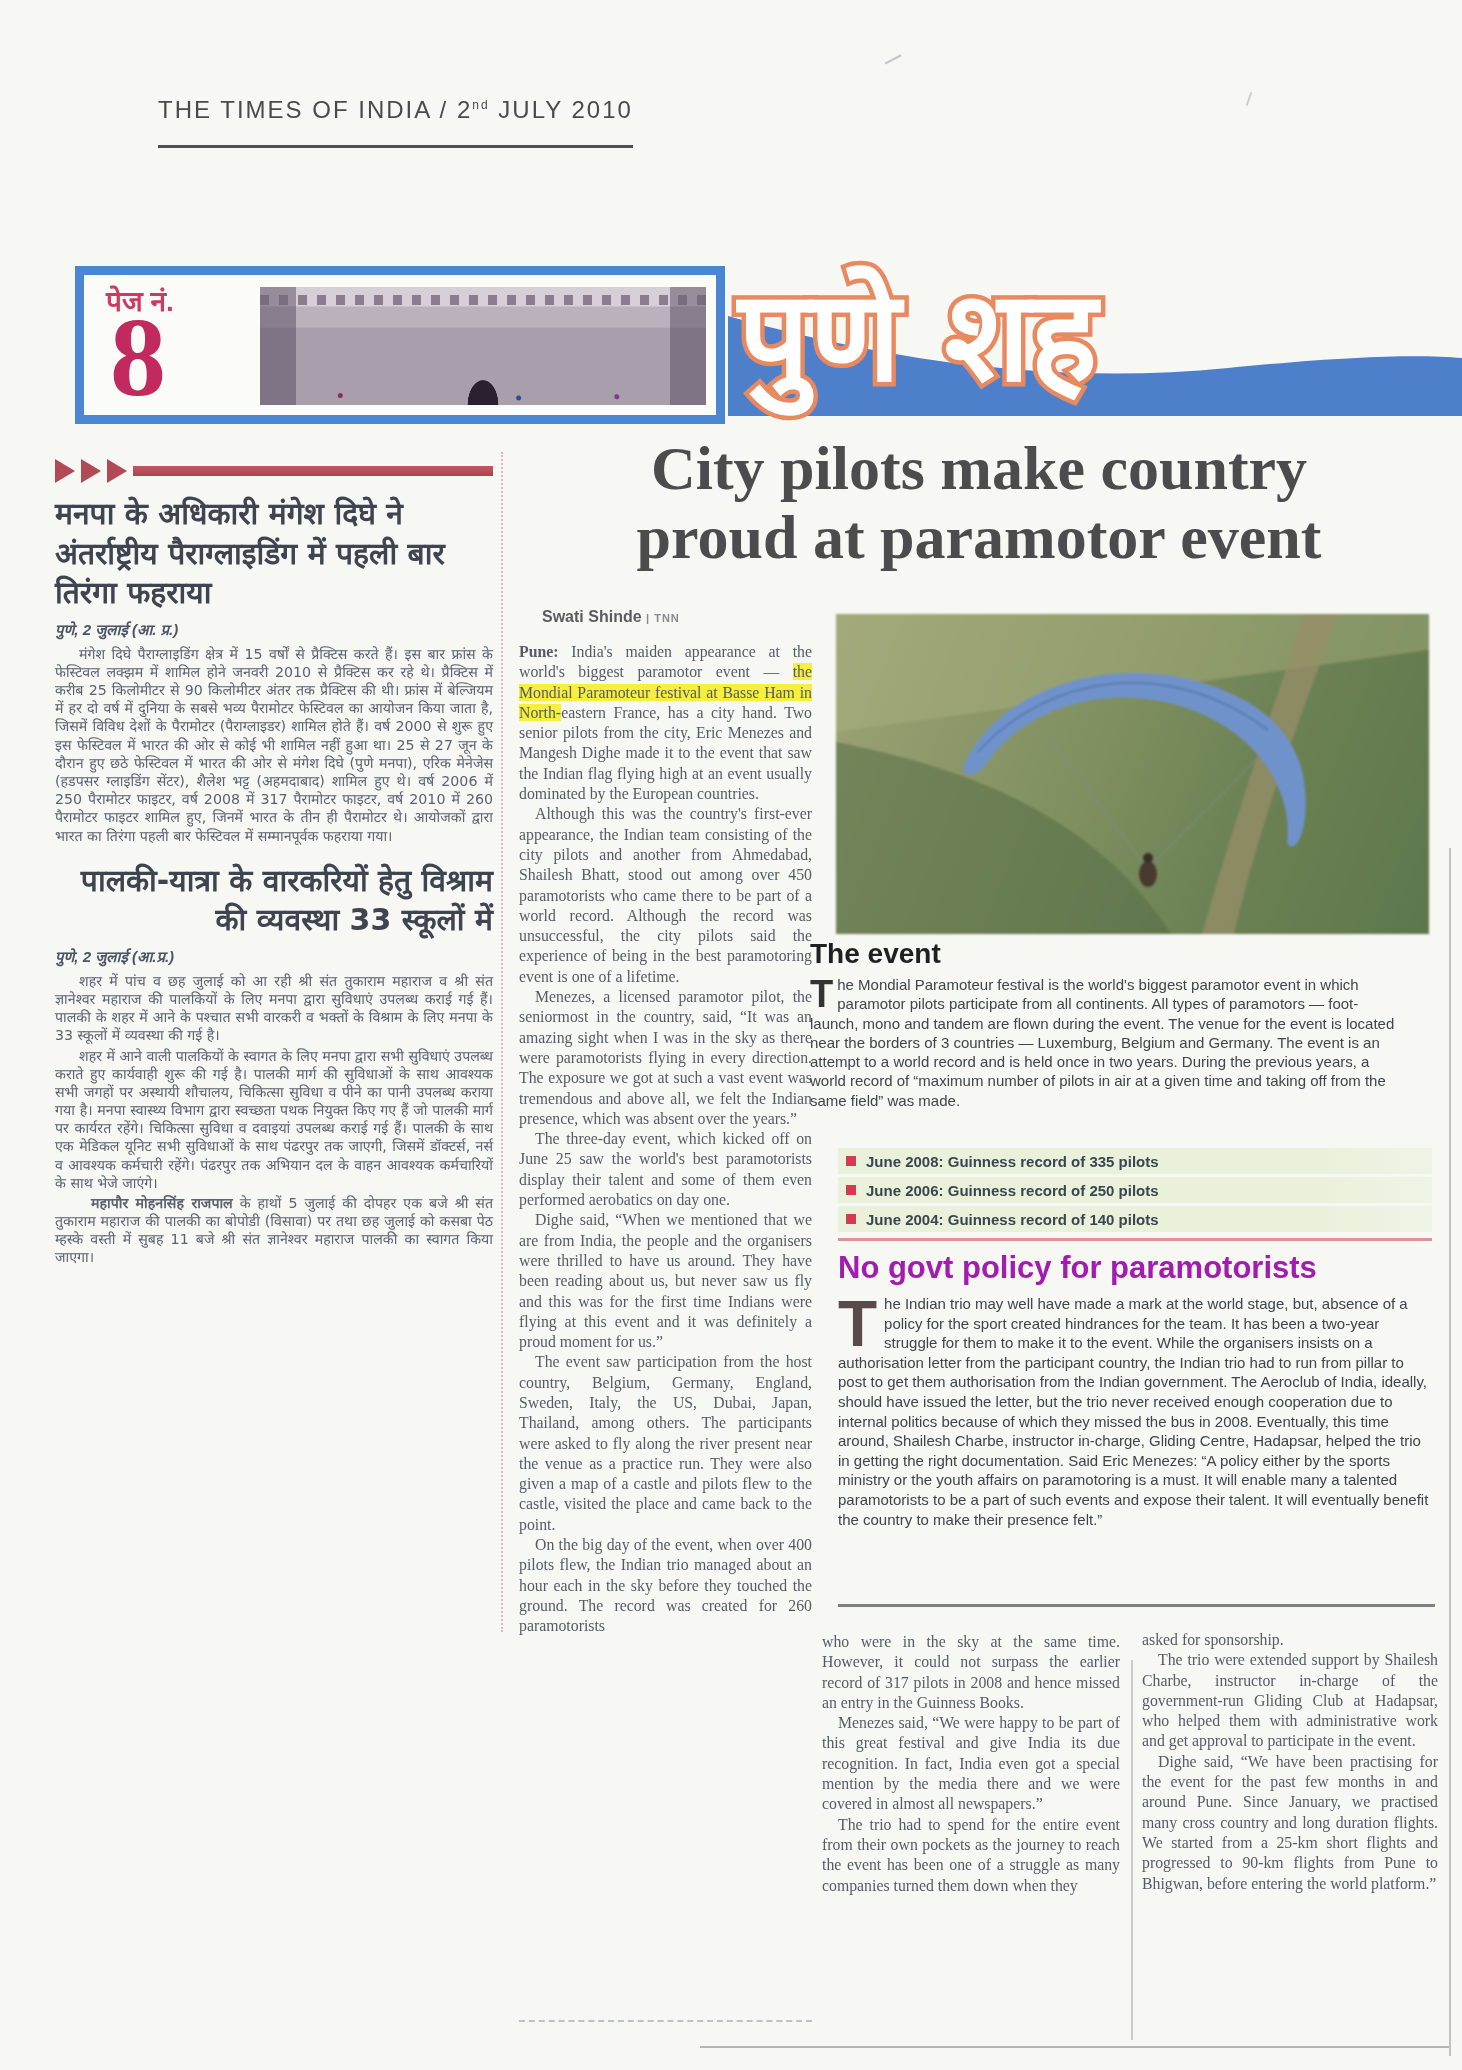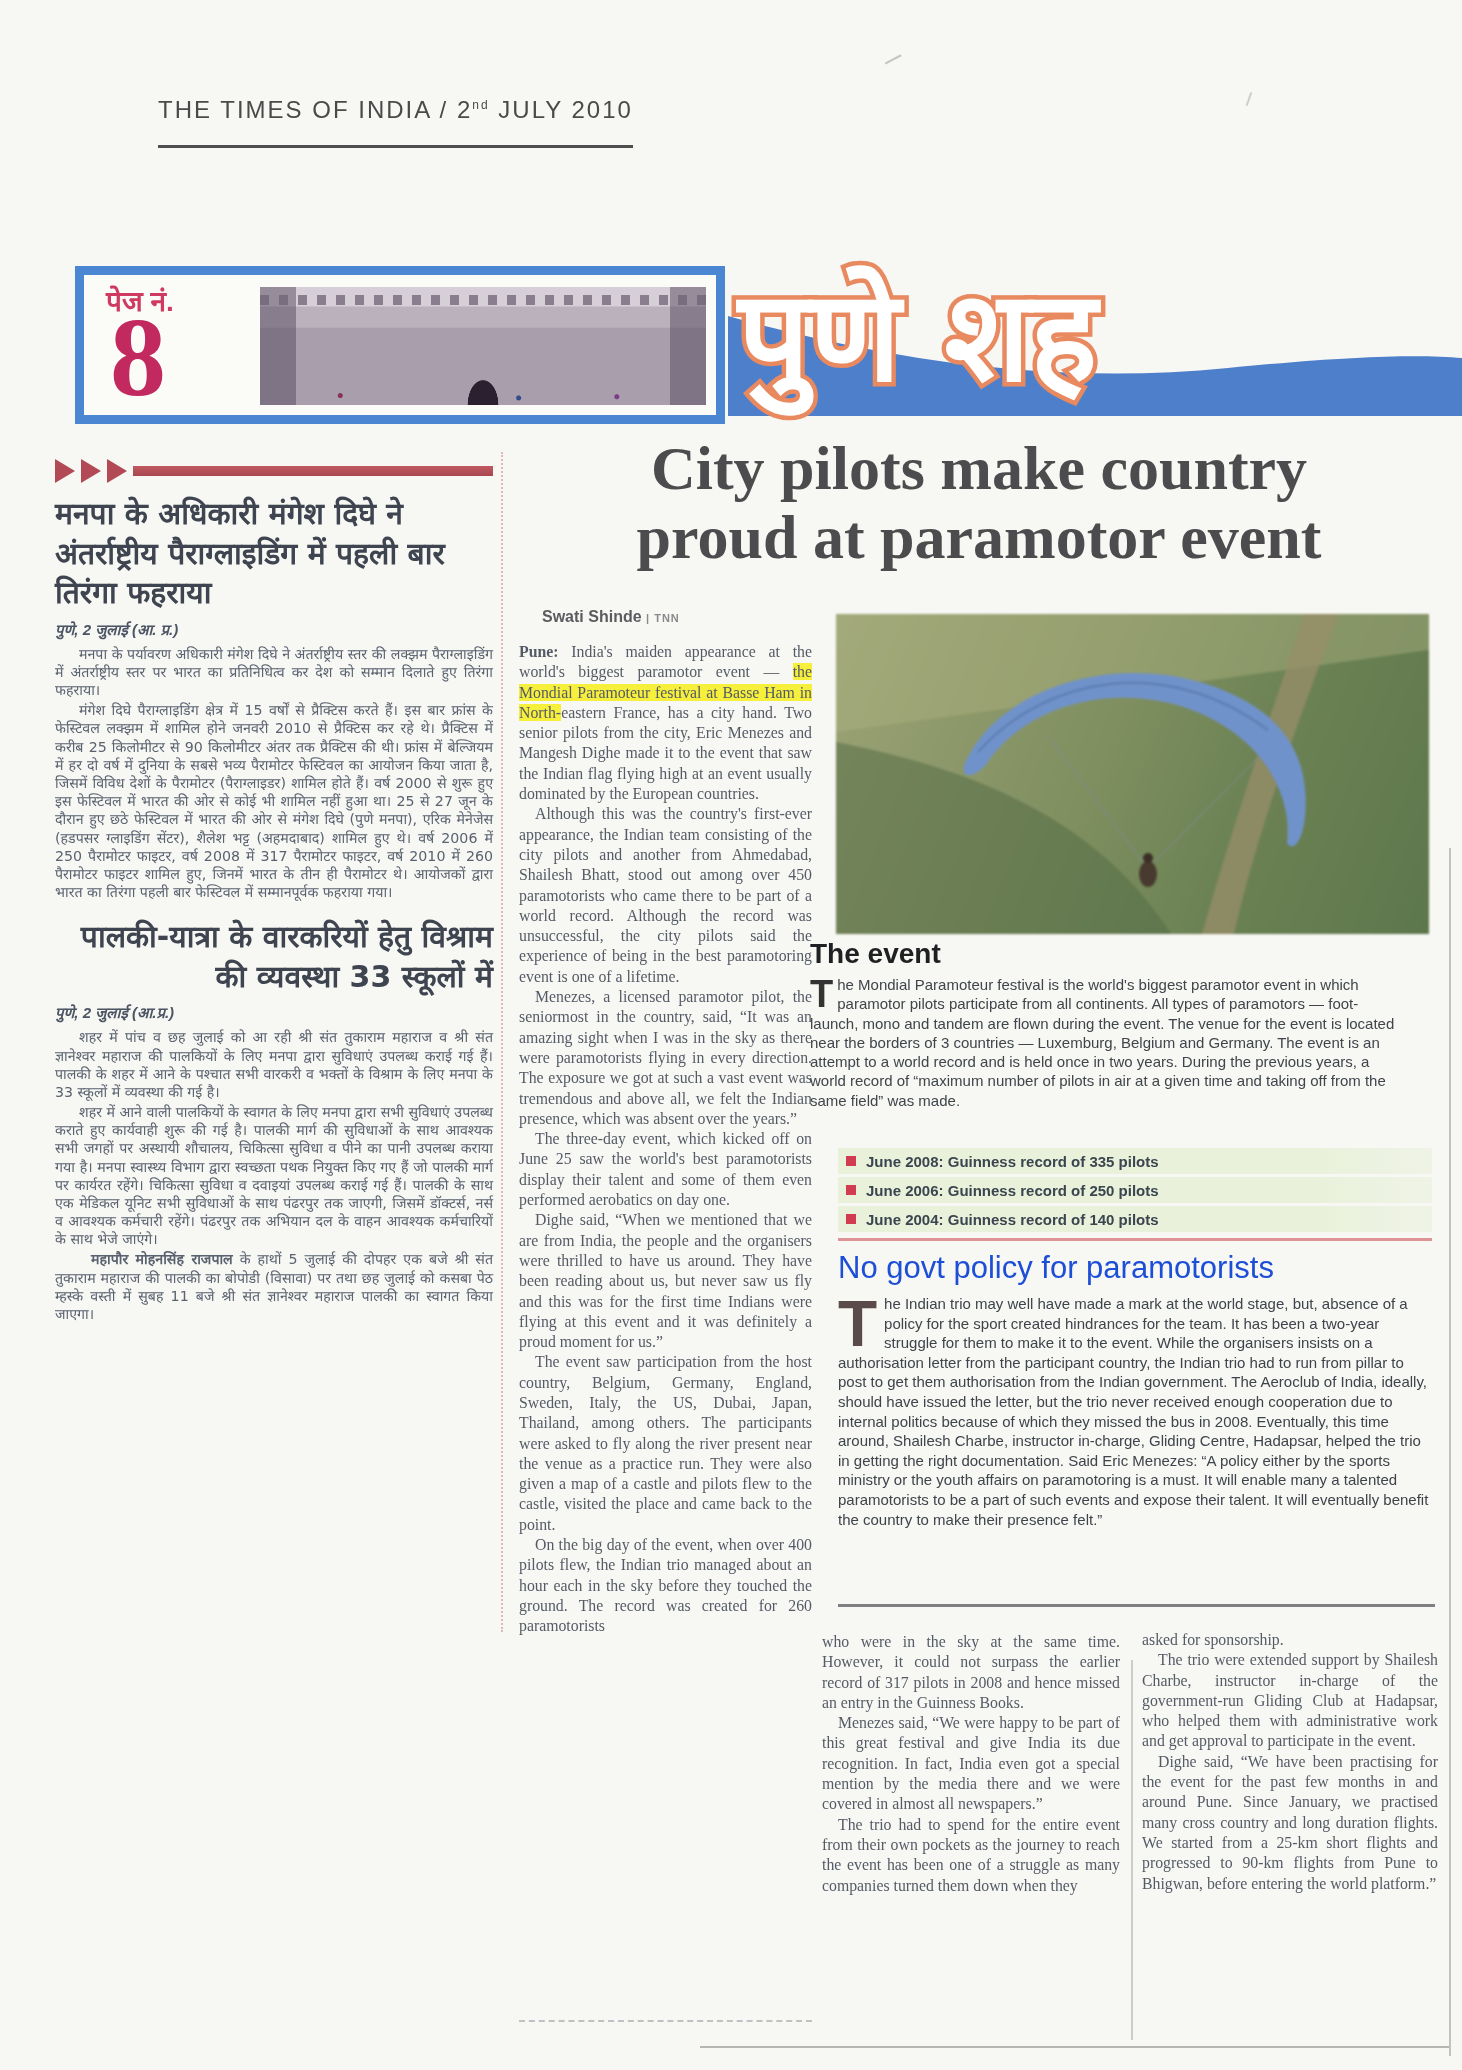--- a/index.html
+++ b/index.html
@@ -79,21 +79,21 @@
   .drop2{float:left;font-size:38px;line-height:34px;font-weight:bold;color:#333;padding:2px 4px 0 0;}
   
   .records{position:absolute;left:838px;top:1148px;width:594px;}
   .rec-row{position:relative;height:26px;margin-bottom:3px;display:flex;align-items:center;
      padding-left:28px;box-sizing:border-box;font-size:15px;font-weight:bold;color:#3a4550;
      background:linear-gradient(90deg,#e9f1da 0 80%,#eff3e6 100%);filter:blur(.3px);}
   .rec-row::before{content:"";position:absolute;left:8px;top:8px;width:10px;height:10px;background:#d23c50;}
   .rec-rule{height:3px;background:#d77a80;margin-top:6px;opacity:.8;}
   
   .policy{position:absolute;left:838px;top:1250px;width:597px;}
-  .policy-title{font-size:31px;font-weight:normal;color:#1d4ed8;margin:0 0 8px;filter:blur(.3px);}
+  .policy-title{font-size:31px;font-weight:bold;color:#a21caf;margin:0 0 8px;filter:blur(.3px);}
   .policy-body{font-size:15px;line-height:19.6px;color:#3e444b;filter:blur(.35px);}
   .drop3{float:left;font-size:64px;line-height:52px;font-weight:bold;color:#5a4a49;padding:4px 7px 0 0;}
   .policy-rule{position:absolute;left:838px;top:1604px;width:597px;height:3px;background:#55585c;opacity:.75;}
   
   .col-rule-bottom{position:absolute;left:1131px;top:1660px;height:380px;border-left:2px solid #cccccb;}
   .page-edge-v{position:absolute;left:1449px;top:848px;height:1208px;border-left:2px solid #c2c2bf;}
   .page-edge-h{position:absolute;left:700px;top:2046px;width:749px;border-top:2px solid #b5b5b2;}
 </style>
 </head>
 <body>
@@ -128,21 +128,20 @@
     <div class="chev-row">
       <span class="chev"></span>
       <span class="chev"></span>
       <span class="chev"></span>
       <span class="chev-bar"></span>
     </div>
 
     <div class="hi-headline">मनपा के अधिकारी मंगेश दिघे ने अंतर्राष्ट्रीय पैराग्लाइडिंग में पहली बार तिरंगा फहराया</div>
     <div class="hi-dateline">पुणे, 2 जुलाई (आ. प्र.)</div>
     <div class="hi-body">
-      <p>मनपा के पर्यावरण अधिकारी मंगेश दिघे ने अंतर्राष्ट्रीय स्तर की लक्झम पैराग्लाइडिंग में अंतर्राष्ट्रीय स्तर पर भारत का प्रतिनिधित्व कर देश को सम्मान दिलाते हुए तिरंगा फहराया।</p>
       <p>मंगेश दिघे पैराग्लाइडिंग क्षेत्र में 15 वर्षों से प्रैक्टिस करते हैं। इस बार फ्रांस के फेस्टिवल लक्झम में शामिल होने जनवरी 2010 से प्रैक्टिस कर रहे थे। प्रैक्टिस में करीब 25 किलोमीटर से 90 किलोमीटर अंतर तक प्रैक्टिस की थी। फ्रांस में बेल्जियम में हर दो वर्ष में दुनिया के सबसे भव्य पैरामोटर फेस्टिवल का आयोजन किया जाता है, जिसमें विविध देशों के पैरामोटर (पैराग्लाइडर) शामिल होते हैं। वर्ष 2000 से शुरू हुए इस फेस्टिवल में भारत की ओर से कोई भी शामिल नहीं हुआ था। 25 से 27 जून के दौरान हुए छठे फेस्टिवल में भारत की ओर से मंगेश दिघे (पुणे मनपा), एरिक मेनेजेस (हडपसर ग्लाइडिंग सेंटर), शैलेश भट्ट (अहमदाबाद) शामिल हुए थे। वर्ष 2006 में 250 पैरामोटर फाइटर, वर्ष 2008 में 317 पैरामोटर फाइटर, वर्ष 2010 में 260 पैरामोटर फाइटर शामिल हुए, जिनमें भारत के तीन ही पैरामोटर थे। आयोजकों द्वारा भारत का तिरंगा पहली बार फेस्टिवल में सम्मानपूर्वक फहराया गया।</p>
     </div>
 
     <div class="hi-headline hi-h2">पालकी-यात्रा के वारकरियों हेतु विश्राम की व्यवस्था 33 स्कूलों में</div>
     <div class="hi-dateline">पुणे, 2 जुलाई (आ.प्र.)</div>
     <div class="hi-body">
       <p>शहर में पांच व छह जुलाई को आ रही श्री संत तुकाराम महाराज व श्री संत ज्ञानेश्वर महाराज की पालकियों के लिए मनपा द्वारा सुविधाएं उपलब्ध कराई गई हैं। पालकी के शहर में आने के पश्चात सभी वारकरी व भक्तों के विश्राम के लिए मनपा के 33 स्कूलों में व्यवस्था की गई है।</p>
       <p>शहर में आने वाली पालकियों के स्वागत के लिए मनपा द्वारा सभी सुविधाएं उपलब्ध कराते हुए कार्यवाही शुरू की गई है। पालकी मार्ग की सुविधाओं के साथ आवश्यक सभी जगहों पर अस्थायी शौचालय, चिकित्सा सुविधा व पीने का पानी उपलब्ध कराया गया है। मनपा स्वास्थ्य विभाग द्वारा स्वच्छता पथक नियुक्त किए गए हैं जो पालकी मार्ग पर कार्यरत रहेंगे। चिकित्सा सुविधा व दवाइयां उपलब्ध कराई गई हैं। पालकी के साथ एक मेडिकल यूनिट सभी सुविधाओं के साथ पंढरपुर तक जाएगी, जिसमें डॉक्टर्स, नर्स व आवश्यक कर्मचारी रहेंगे। पंढरपुर तक अभियान दल के वाहन आवश्यक कर्मचारियों के साथ भेजे जाएंगे।</p>
       <p><span class="bold-lead">महापौर मोहनसिंह राजपाल</span><span> के हाथों 5 जुलाई की दोपहर एक बजे श्री संत तुकाराम महाराज की पालकी का बोपोडी (विसावा) पर तथा छह जुलाई को कसबा पेठ म्हस्के वस्ती में सुबह 11 बजे श्री संत ज्ञानेश्वर महाराज पालकी का स्वागत किया जाएगा।</span></p>
     </div>

